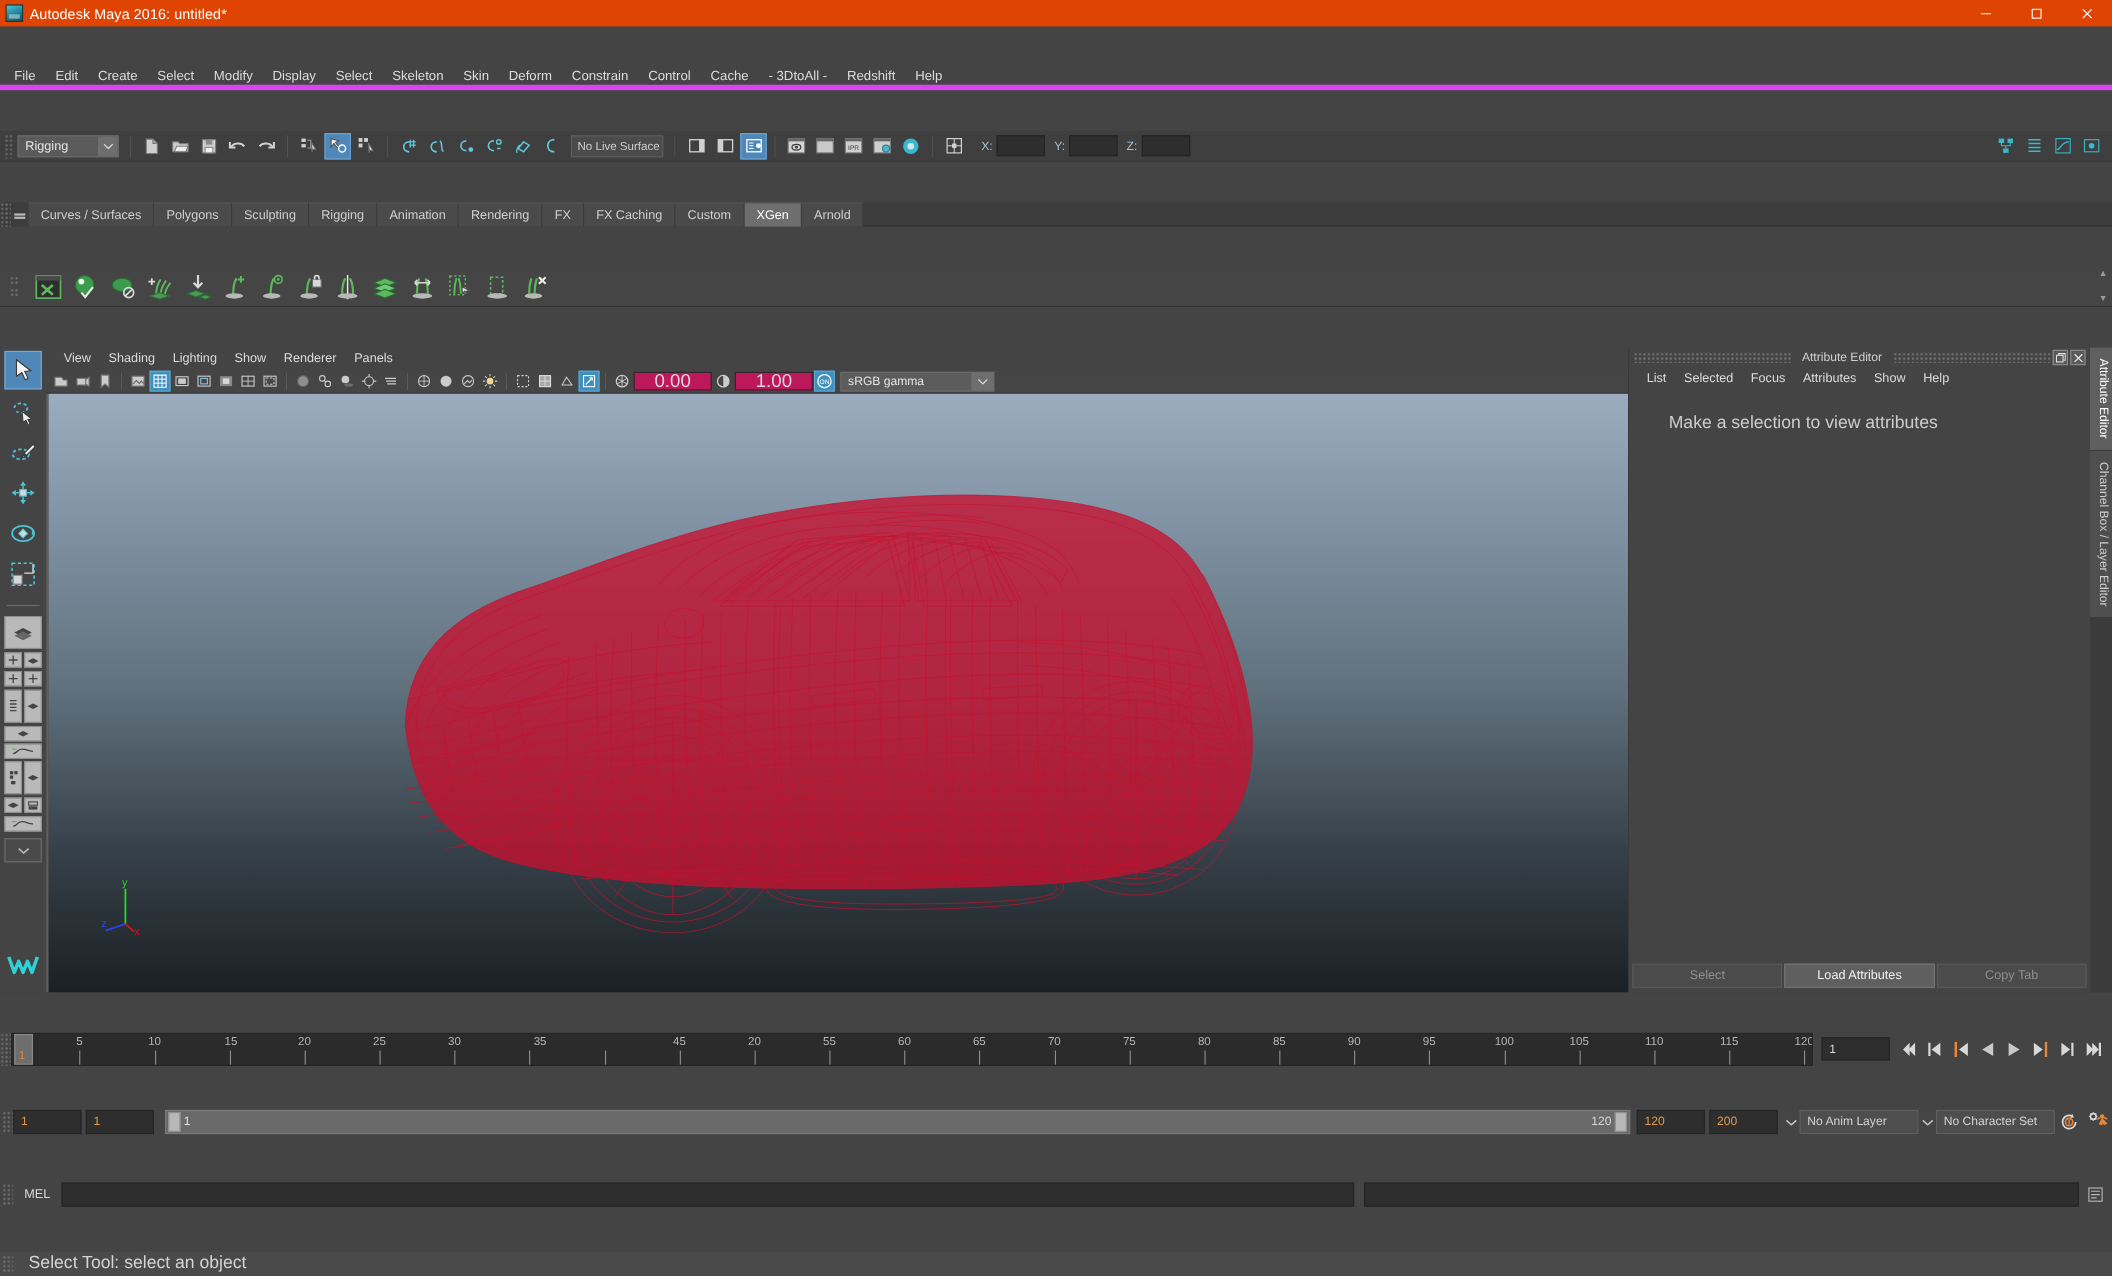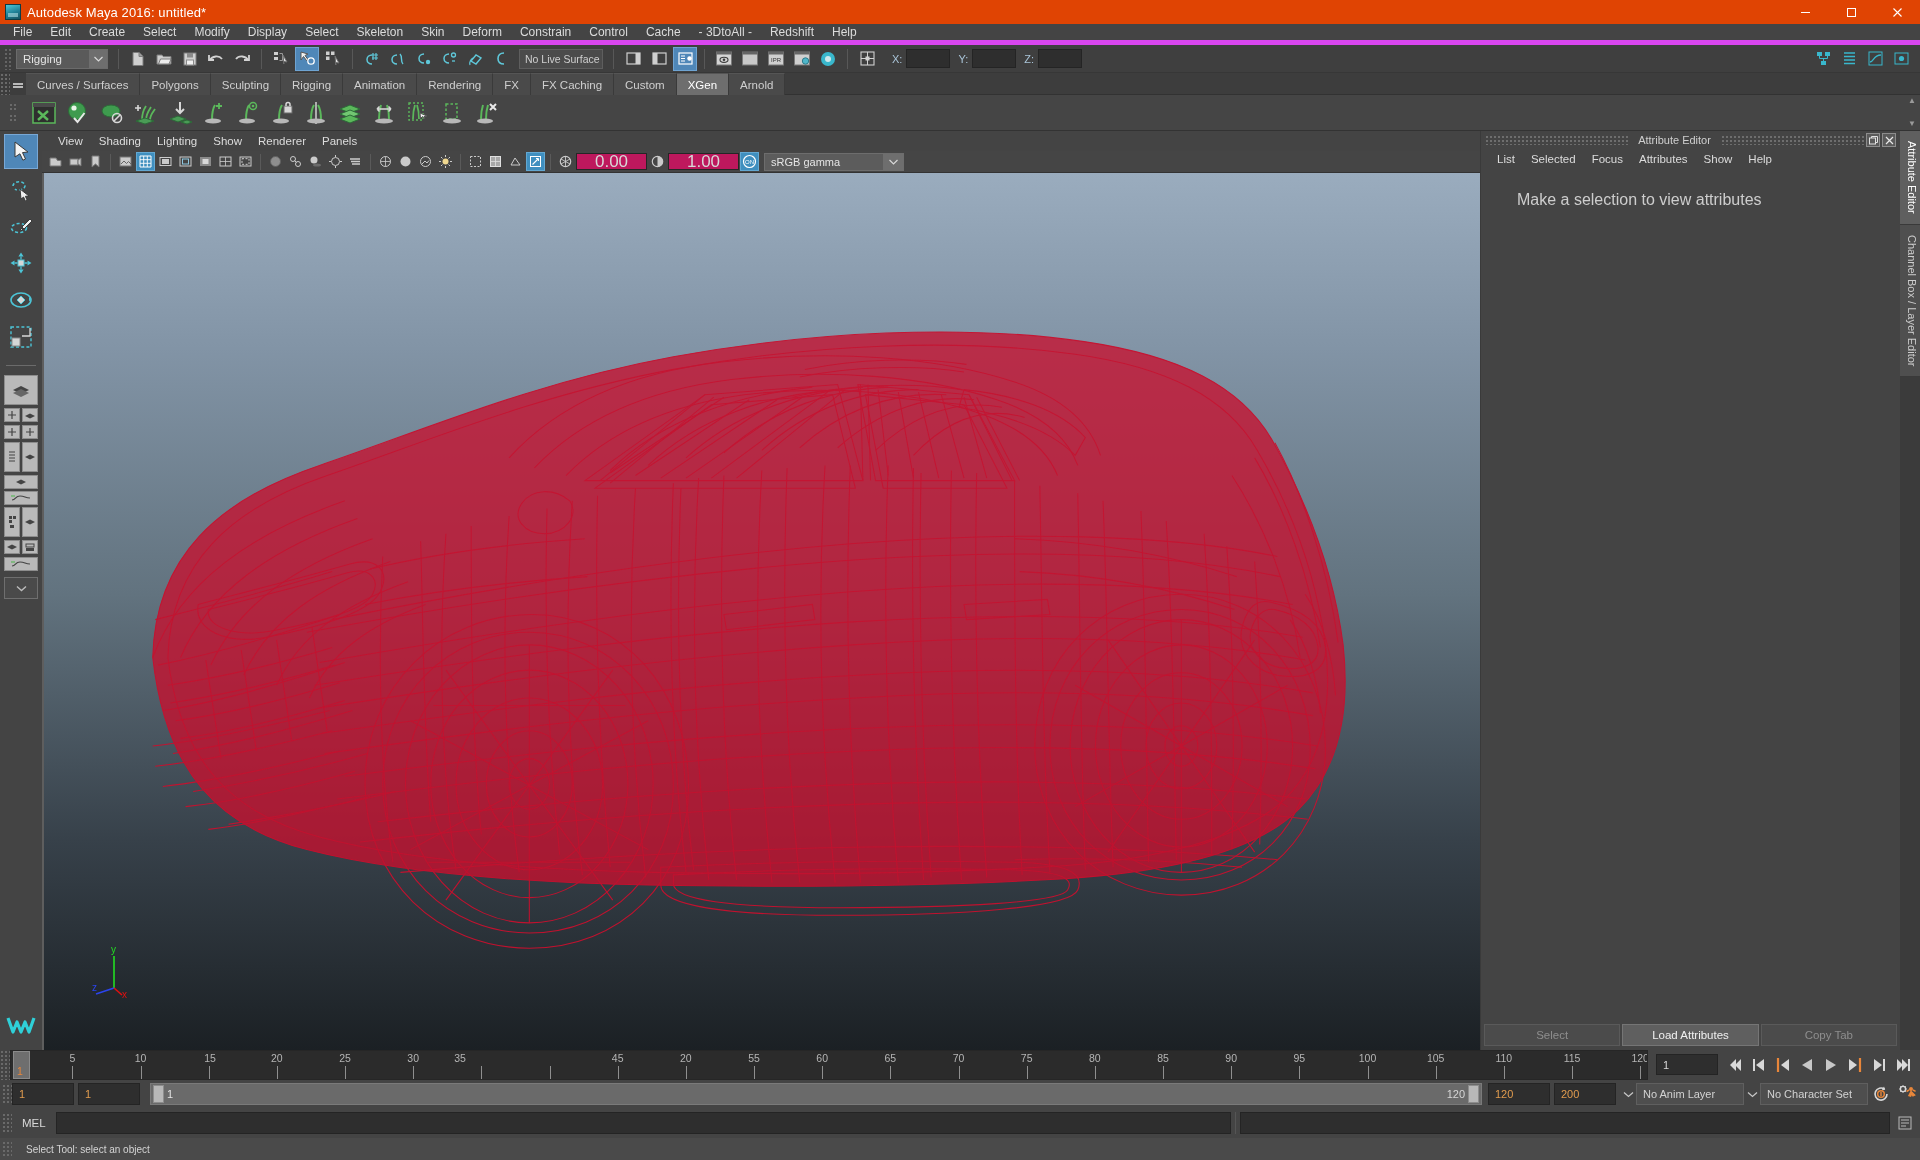--- a/index.html
+++ b/index.html
@@ -4,21 +4,21 @@
 <style>
   * { box-sizing: border-box; margin: 0; padding: 0; }
   html, body {
     width: 1920px; height: 1160px;
     background: #444444;
     font-family: "Liberation Sans", sans-serif;
     overflow: hidden;
     color: #d6d6d6;
     -webkit-font-smoothing: antialiased;
   }
-  .app { width: 1920px; height: 1160px; display: flex; flex-direction: column; position: relative; }
+  .app { width: 1920px; height: 1160px; display: flex; flex-direction: column; position: relative; gap: 37px; }
 
   
   .titlebar {
     height: 24px; background: #e04403; display: flex; align-items: center;
     flex: 0 0 24px; position: relative;
   }
   .title-icon {
     width: 16px; height: 16px; margin: 0 6px 0 5px; flex: 0 0 16px;
     background: linear-gradient(160deg,#4ec8d8 0%, #1f7f95 55%, #17525f 100%);
     border: 1px solid #0d3b45; position: relative;
@@ -324,21 +324,21 @@
   .mel-output { width: 650px; flex: 0 0 650px; height: 22px; background: #2e2e2e; border: 1px solid #242424; }
   .mel-right { width: 30px; flex: 0 0 30px; display: flex; align-items: center; justify-content: center; }
 
   
   .statusbar { height: 22px; flex: 0 0 22px; background: #4a4a4a; display: flex; align-items: center; padding-left: 2px; }
   .sb-grip {
     width: 10px; flex: 0 0 10px; height: 16px;
     background-image: radial-gradient(#6a6a6a 1px, transparent 1.2px);
     background-size: 4px 4px;
   }
-  .sb-text { font-size: 10px; color: #d4d4d4; padding-left: 14px; }
+  .sb-text { font-size: 16px; color: #d4d4d4; padding-left: 14px; }
 </style>
 </head>
 <body>
 
 <div class="app">
 
   <div class="titlebar">
     <div class="title-icon"></div>
     <div class="title-text">Autodesk Maya 2016: untitled*</div>
     <div class="win-buttons">
@@ -1282,21 +1282,21 @@
         <div class="tl-label" style="left: 129.517px;">10</div>
         <div class="tl-tick" style="left: 197.683px;"></div>
         <div class="tl-label" style="left: 199px;">15</div>
         <div class="tl-tick" style="left: 265.85px;"></div>
         <div class="tl-label" style="left: 265.85px;">20</div>
         <div class="tl-tick" style="left: 334.017px;"></div>
         <div class="tl-label" style="left: 334.017px;">25</div>
         <div class="tl-tick" style="left: 402.183px;"></div>
         <div class="tl-label" style="left: 402.183px;">30</div>
         <div class="tl-tick" style="left: 470.35px;"></div>
-        <div class="tl-label" style="left: 449px; text-align: right;">35</div>
+        <div class="tl-label" style="left: 480px; text-align: right;">35</div>
         <div class="tl-tick" style="left: 538.517px;"></div>
         <div class="tl-label" style="left: 538.517px; margin-top: 45px;">40</div>
         <div class="tl-tick" style="left: 606.683px;"></div>
         <div class="tl-label" style="left: 606.683px;">45</div>
         <div class="tl-tick" style="left: 674.85px;"></div>
         <div class="tl-label" style="left: 674.85px;">20</div>
         <div class="tl-tick" style="left: 743.017px;"></div>
         <div class="tl-label" style="left: 743.017px;">55</div>
         <div class="tl-tick" style="left: 811.183px;"></div>
         <div class="tl-label" style="left: 811.183px;">60</div>

